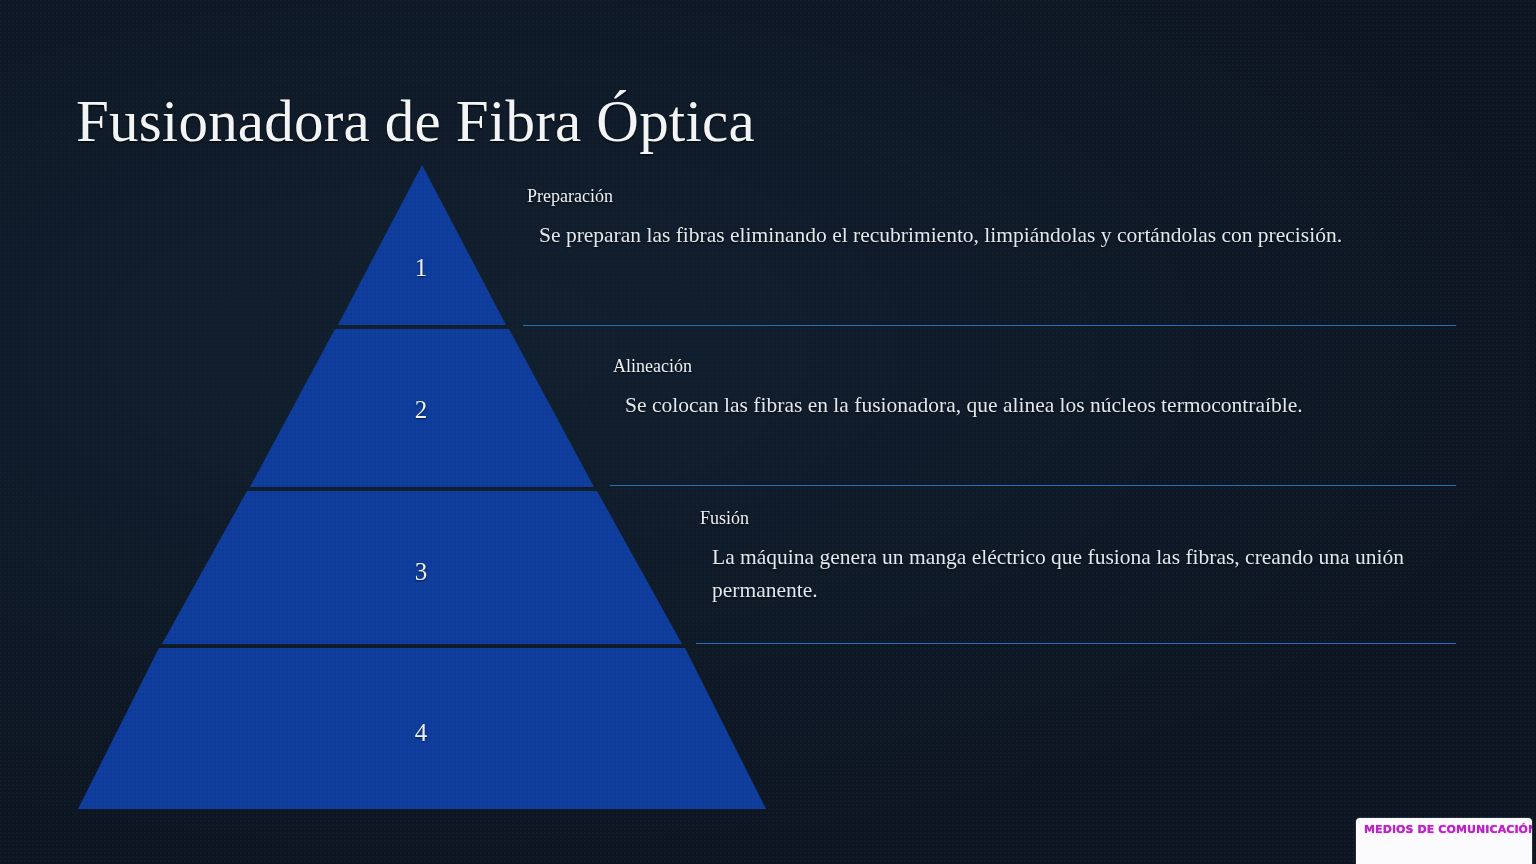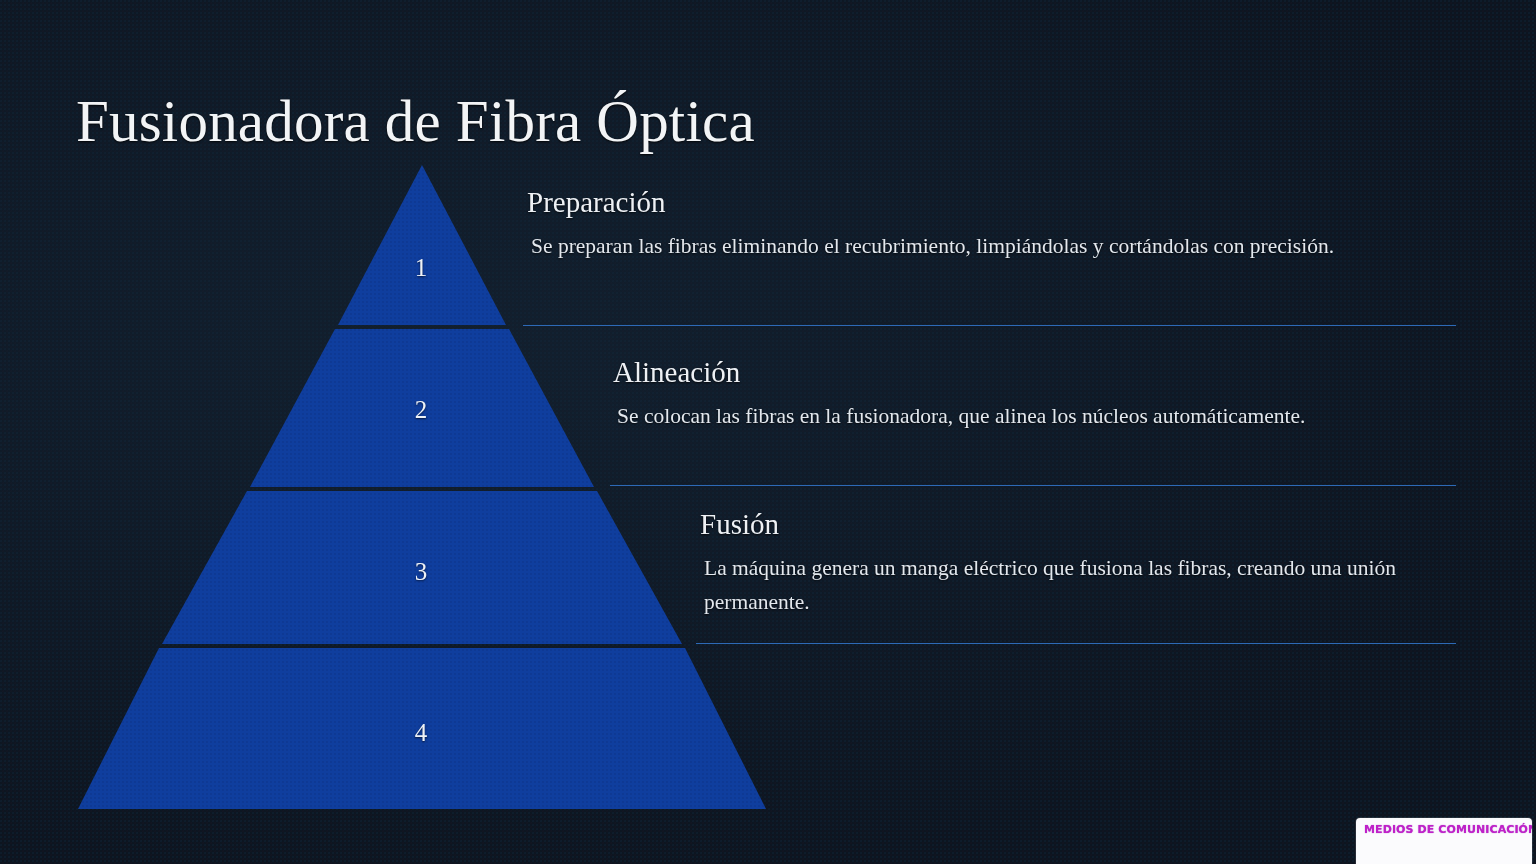--- a/index.html
+++ b/index.html
@@ -82,33 +82,33 @@
     background: #2f6fbf;
     opacity: 0.95;
   }
 
   
   .step {
     position: absolute;
   }
   .step-heading {
     color: #eef1f5;
-    font-size: 29px;
+    font-size: 18px;
     line-height: 1.15;
     font-weight: 400;
     margin: 0 0 11px 0;
     white-space: nowrap;
     text-shadow: 0 1px 2px rgba(0,0,0,0.75);
   }
   .step-body {
     color: #e3e8ee;
     font-size: 21.5px;
     line-height: 1.55;
     font-weight: 400;
-    margin: 4px;
+    margin: 12px;
     text-shadow: 0 1px 2px rgba(0,0,0,0.75);
   }
 
   
   #watermark-badge {
     position: absolute;
     left: 1356px;
     top: 818px;
     width: 176px;
     height: 46px;
@@ -171,21 +171,21 @@
   <div class="divider" style="left:610px; top:485px; width:846px;"></div>
   <div class="divider" style="left:696px; top:643px; width:760px;"></div>
 
   <div class="step" style="left:527px; top:186px; width:900px;">
     <p class="step-heading">Preparación</p>
     <p class="step-body">Se preparan las fibras eliminando el recubrimiento, limpiándolas y cortándolas con precisión.</p>
   </div>
 
   <div class="step" style="left:613px; top:356px; width:840px;">
     <p class="step-heading">Alineación</p>
-    <p class="step-body">Se colocan las fibras en la fusionadora, que alinea los núcleos automáticamente.</p>
+    <p class="step-body">Se colocan las fibras en la fusionadora, que alinea los núcleos termocontraíble.</p>
   </div>
 
   <div class="step" style="left:700px; top:508px; width:745px;">
     <p class="step-heading">Fusión</p>
     <p class="step-body">La máquina genera un manga eléctrico que fusiona las fibras, creando una unión permanente.</p>
   </div>
 
 
   <div id="watermark-badge">
     <div id="watermark-text">MEDIOS DE COMUNICACIÓN</div>

